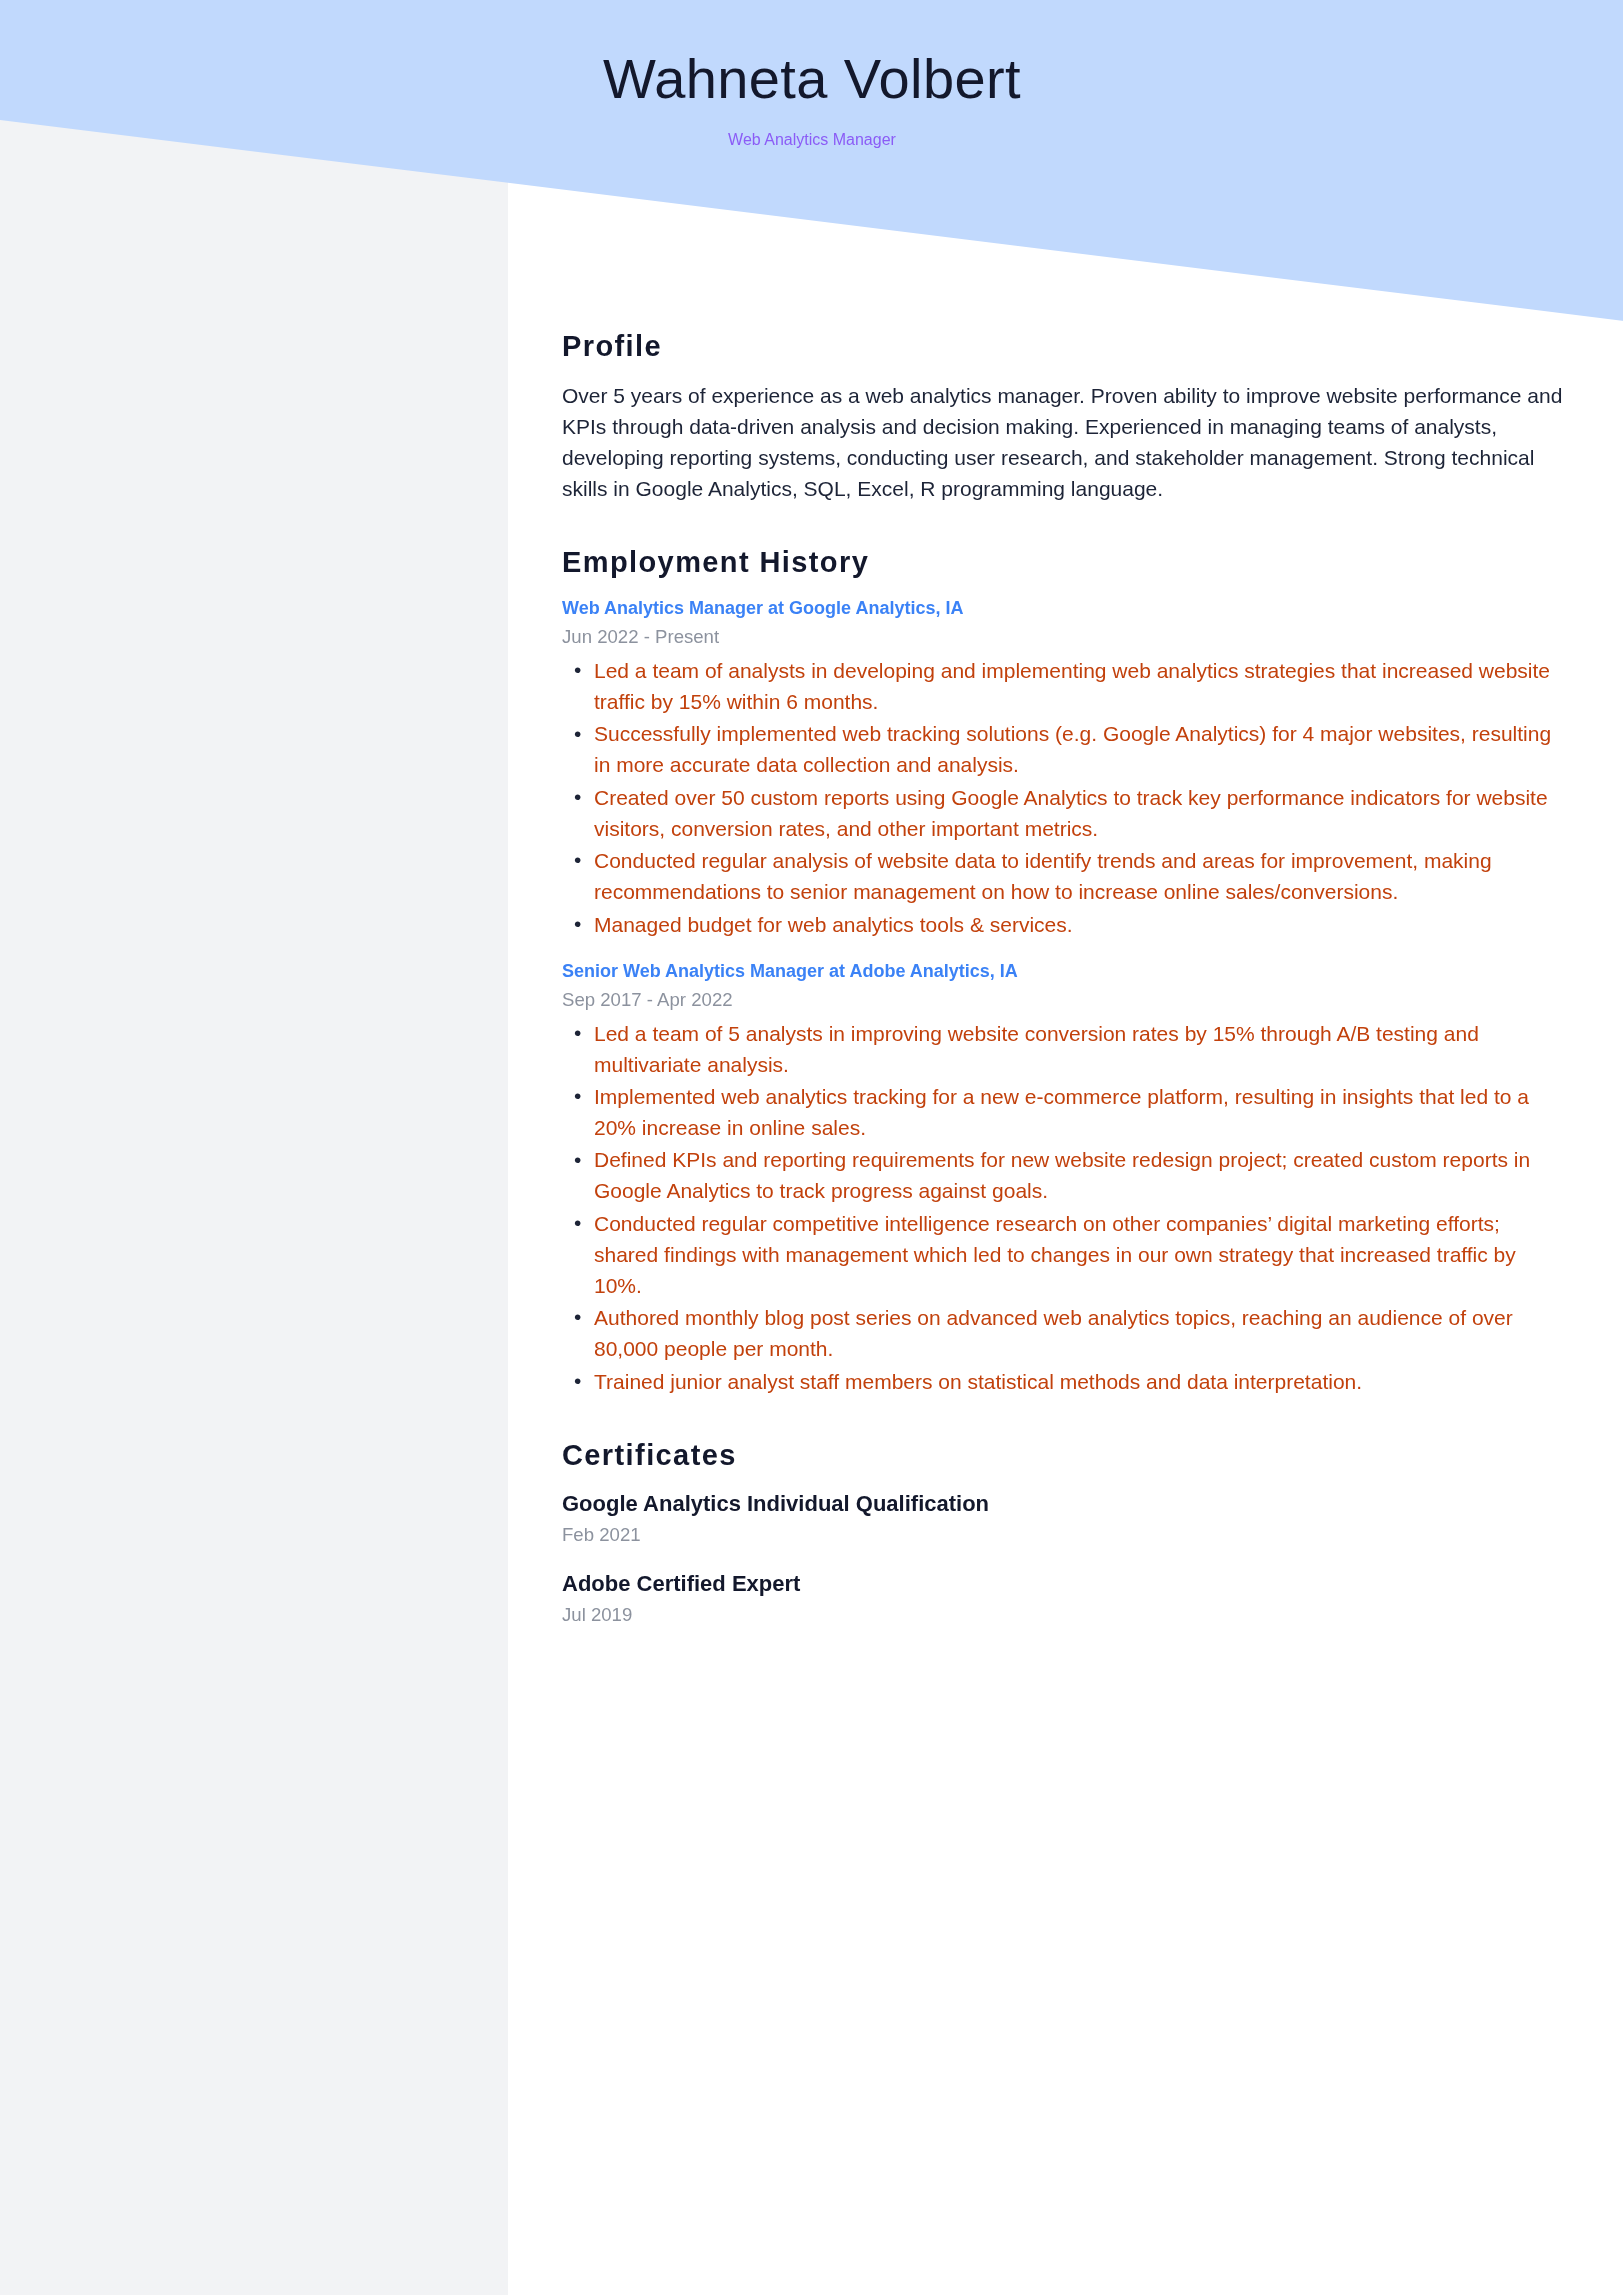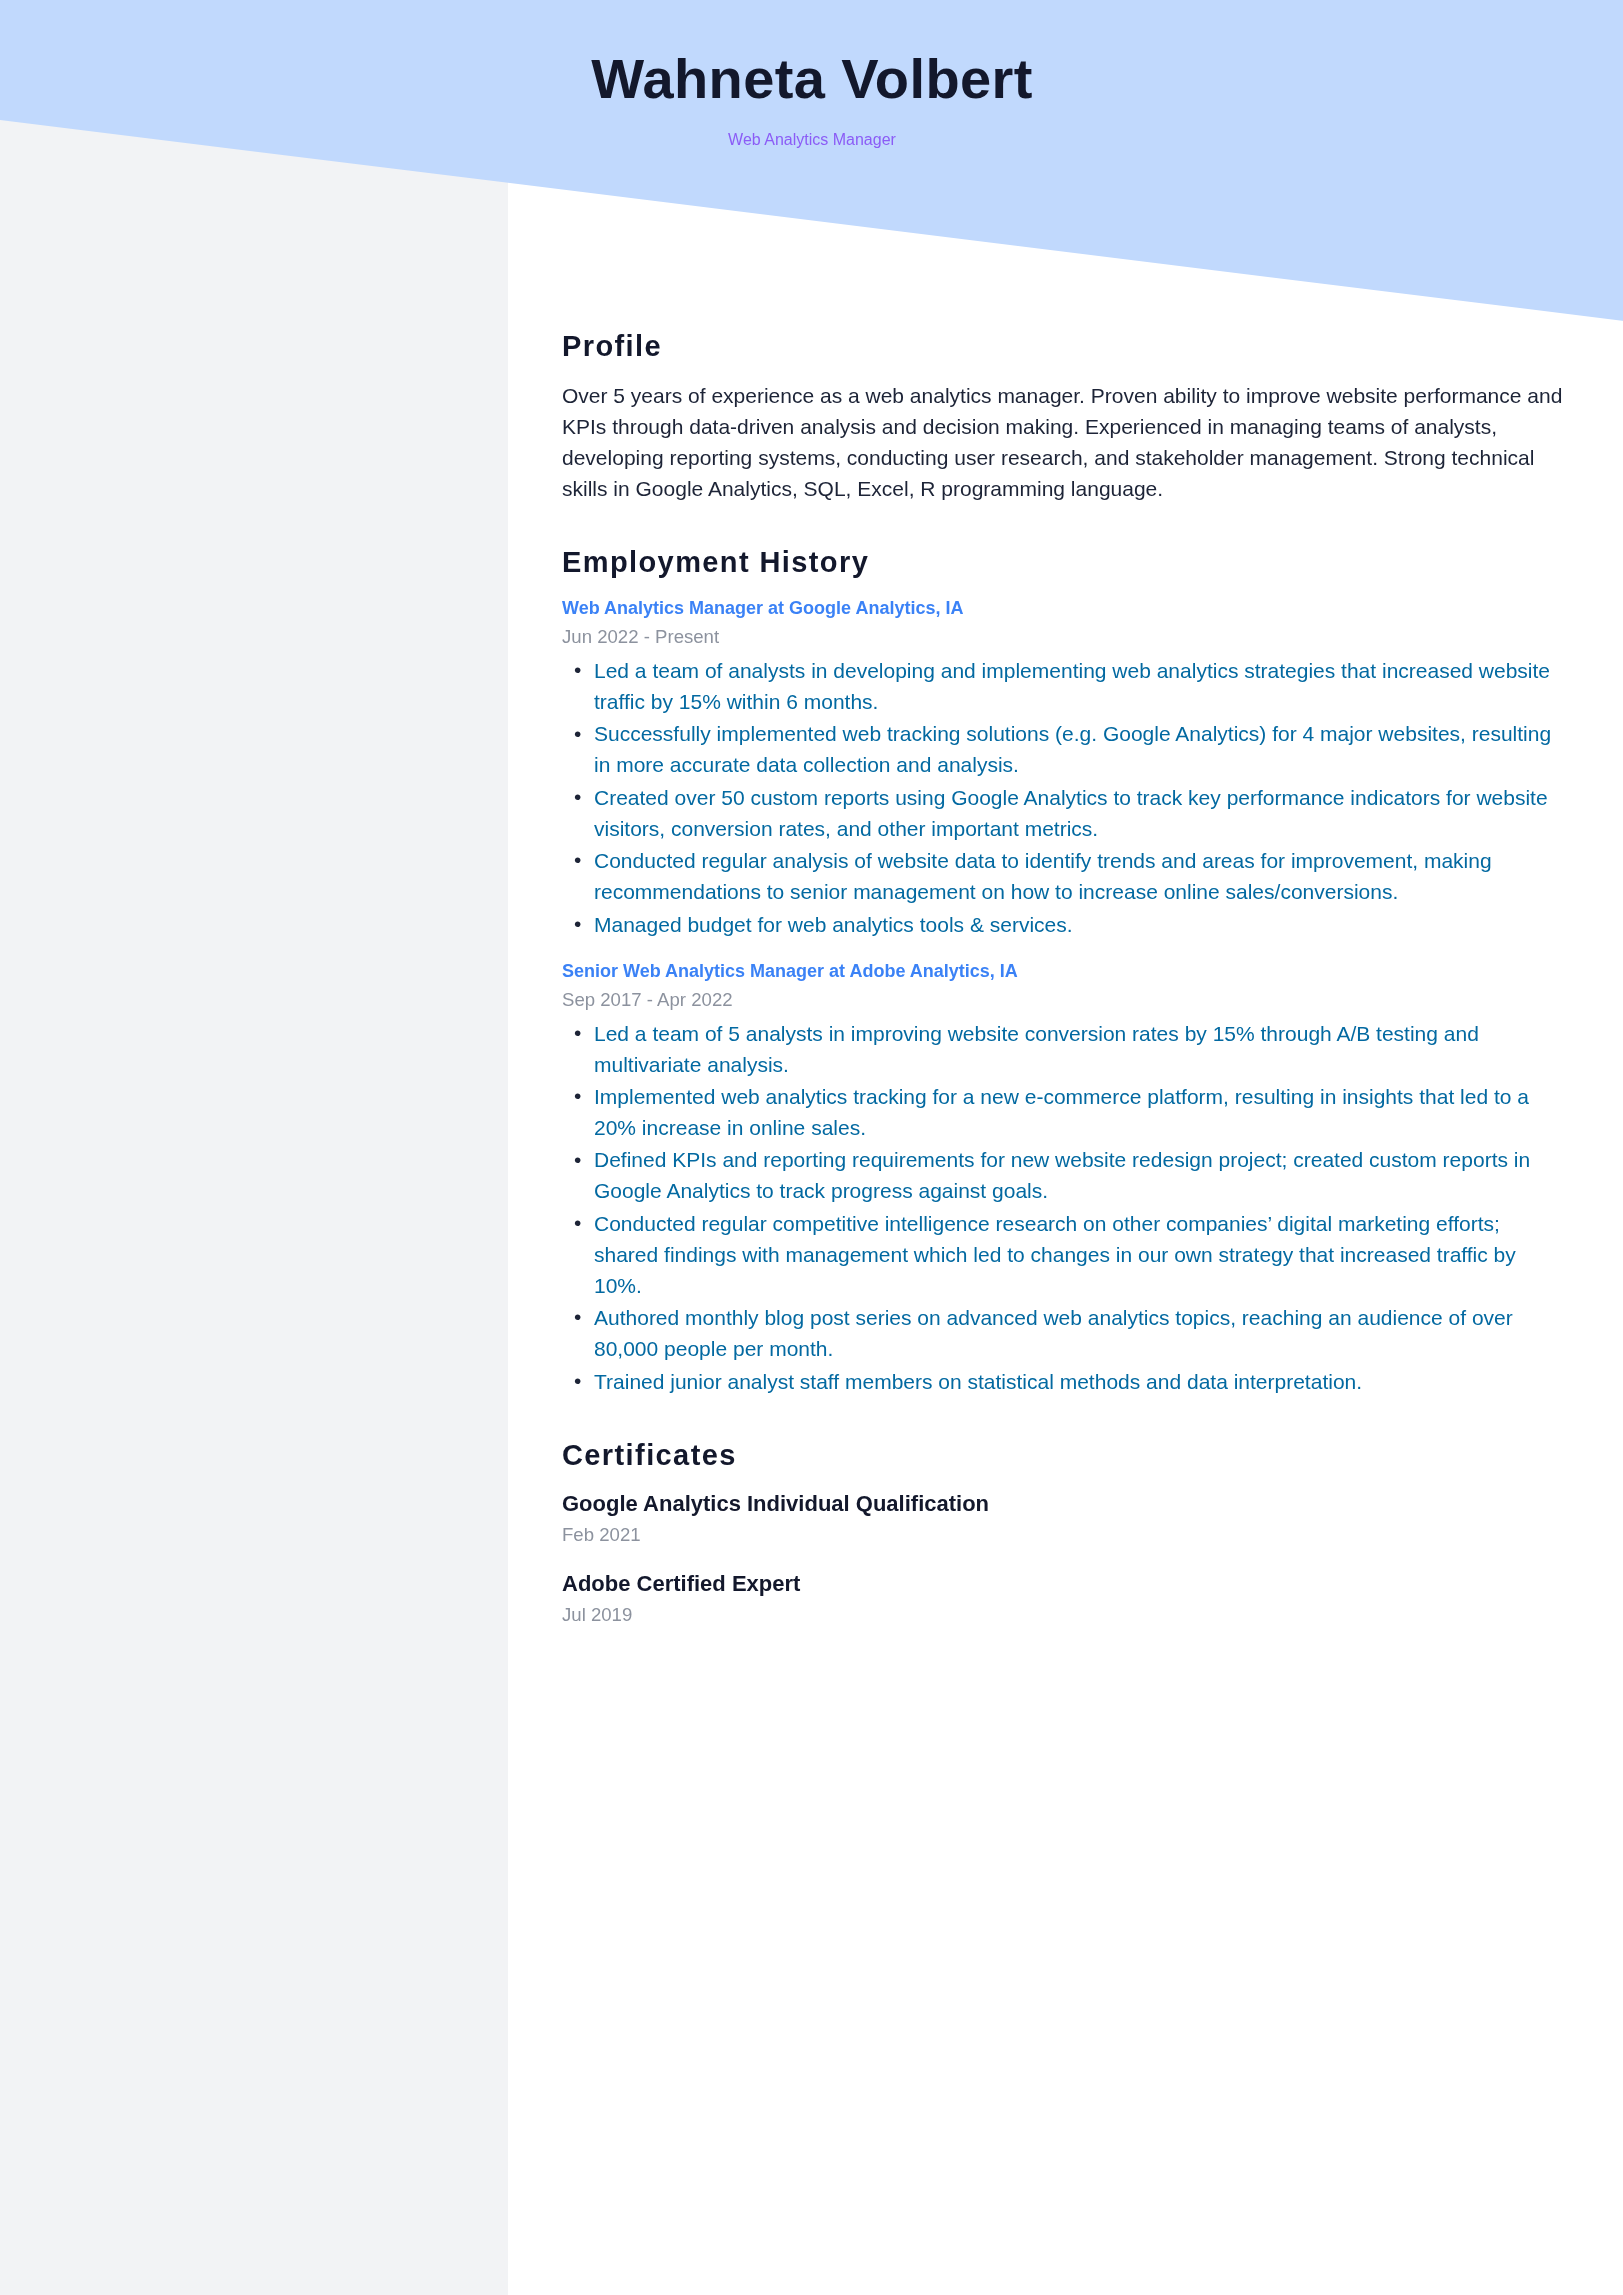--- a/index.html
+++ b/index.html
@@ -31,21 +31,21 @@
     position: absolute;
     top: 0; left: 0;
     width: 1624px;
     height: 220px;
     z-index: 4;
     text-align: center;
     padding-top: 49px;
   }
   .cv-name {
     font-size: 56px;
-    font-weight: 700;
+    font-weight: 400;
     letter-spacing: 0.4px;
     color: #13182c;
     line-height: 1.06;
   }
   .cv-role {
     font-size: 16px;
     font-weight: 400;
     color: #8b5cf6;
     margin-top: 22px;
     line-height: 1.2;
@@ -199,21 +199,21 @@
   }
   ul.bullets {
     list-style: none;
     margin: 0;
     padding: 0;
   }
   ul.bullets li {
     position: relative;
     padding-left: 32px;
     font-size: 21px;
-    color: #0369a1;
+    color: #c2410c;
     line-height: 1.47;
     margin-bottom: 1.7px;
   }
   ul.bullets li::before {
     content: "\2022";
     position: absolute;
     left: 12px;
     top: -0.8px;
     font-size: 21px;
     color: #1d2437;

